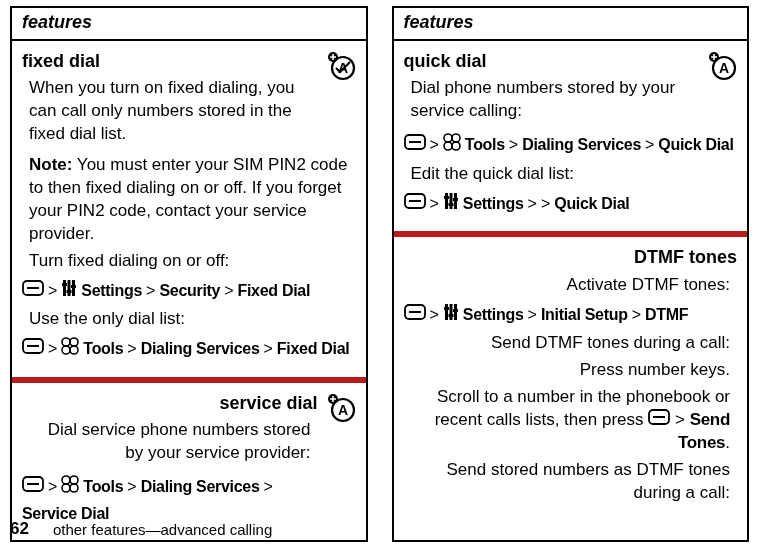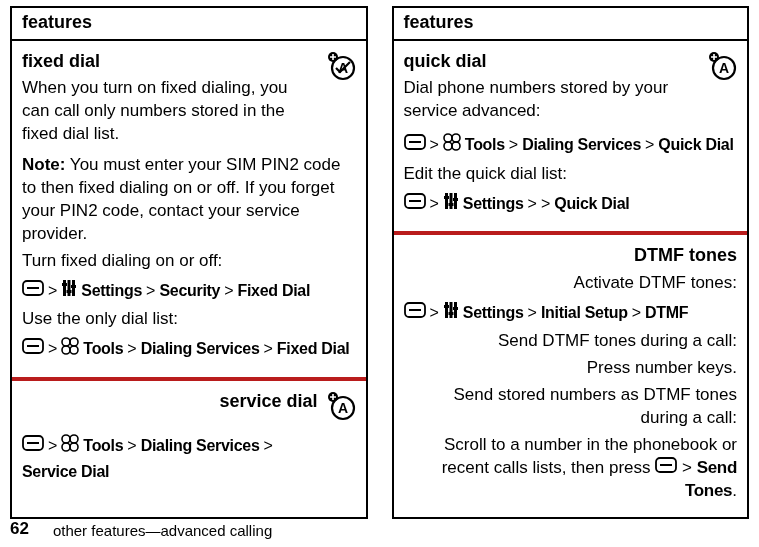--- a/index.html
+++ b/index.html
@@ -18,23 +18,24 @@
   }
   .col {
     width: 360px;
     border: 2px solid #000;
   }
   .header-cell {
     border-bottom: 2px solid #000;
     padding: 4px 10px 6px 10px;
     font-weight: bold;
     font-size: 18px;
+    font-style: italic;
   }
   .sec {
-    border-bottom: 4px solid #b91c1c;
+    border-bottom: 6px solid #b91c1c;
     padding: 8px 10px 10px 10px;
     font-size: 17px;
     line-height: 1.35;
   }
   .sec:last-child { border-bottom: none; text-align: right; }
   .sec-title {
     font-weight: bold;
     font-size: 18px;
     margin-bottom: 4px;
   }
@@ -53,28 +54,28 @@
     margin: 6px 0;
     font-size: 16px;
     display: flex;
     flex-wrap: wrap;
     align-items: center;
     gap: 4px;
   }
   .pb { font-weight: bold; font-family: Arial, Helvetica, sans-serif; font-stretch: condensed; letter-spacing: -0.3px; }
   .gt { font-weight: normal; }
   .note-label { font-weight: bold; }
-  .para { margin: 4px 0; }
+  .para { margin: 4px 7px; }
   .footer {
     position: absolute;
     bottom: 8px;
     left: 10px;
     font-size: 15px;
     display: flex;
-    align-items: flex-end;
+    align-items: center;
     gap: 24px;
   }
   .footer .pn { font-weight: bold; font-size: 17px; }
   .menukey {
     display: inline-block;
     vertical-align: middle;
   }
   .toolsicon, .settingsicon {
     display: inline-block;
     vertical-align: middle;
@@ -154,20 +155,21 @@
         <span class="pb">Dialing Services</span>
         <span class="gt">&gt;</span>
         <span class="pb">Fixed Dial</span>
       </div>
     </div>
 
     <div class="sec">
       <div class="titlerow">
         <div class="body-wrap">
           <div class="sec-title">service dial</div>
+          <div class="para">Dial service phone numbers stored by your service provider:</div>
         </div>
         <span class="sigicon">
           <svg width="30" height="30" viewBox="0 0 30 30">
             <circle cx="17" cy="17" r="11" fill="none" stroke="#000" stroke-width="2.2"></circle>
             <text x="17" y="22" font-size="14" font-weight="bold" text-anchor="middle" fill="#000">A</text>
             <circle cx="7" cy="6" r="5" fill="#000"></circle>
             <path d="M7 3 L7 9 M4 6 L10 6" stroke="#fff" stroke-width="1.6"></path>
           </svg>
         </span>
       </div>
@@ -196,21 +198,21 @@
     </div>
   </div>
 
   <div class="col">
     <div class="header-cell">features</div>
 
     <div class="sec">
       <div class="titlerow">
         <div class="body-wrap">
           <div class="sec-title">quick dial</div>
-          <div class="para">Dial phone numbers stored by your service advanced:</div>
+          <div class="para">Dial phone numbers stored by your service calling:</div>
         </div>
         <span class="sigicon">
           <svg width="30" height="30" viewBox="0 0 30 30">
             <circle cx="17" cy="17" r="11" fill="none" stroke="#000" stroke-width="2.2"></circle>
             <text x="17" y="22" font-size="14" font-weight="bold" text-anchor="middle" fill="#000">A</text>
             <circle cx="7" cy="6" r="5" fill="#000"></circle>
             <path d="M7 3 L7 9 M4 6 L10 6" stroke="#fff" stroke-width="1.6"></path>
           </svg>
         </span>
       </div>
@@ -284,32 +286,32 @@
             </svg>
         </span>
         <span class="pb">Settings</span>
         <span class="gt">&gt;</span>
         <span class="pb">Initial Setup</span>
         <span class="gt">&gt;</span>
         <span class="pb">DTMF</span>
       </div>
       <div class="para">Send DTMF tones during a call:</div>
       <div class="para">Press number keys.</div>
-      <div class="para">Send stored numbers as DTMF tones during a call:</div>
       <div class="para">
         <span>Scroll to a number in the phonebook or recent calls lists, then press </span>
         <span class="menukey">
           <svg width="22" height="16" viewBox="0 0 22 16">
               <rect x="1" y="1" width="20" height="14" rx="4" fill="none" stroke="#000" stroke-width="1.8"></rect>
               <rect x="5" y="7" width="12" height="2" fill="#000"></rect>
             </svg>
         </span>
         <span class="gt">&gt;</span>
         <span class="pb">Send Tones</span>.
       </div>
+      <div class="para">Send stored numbers as DTMF tones during a call:</div>
     </div>
   </div>
 </div>
 
 <div class="footer">
   <span class="pn">62</span>
   <span>other features—advanced calling</span>
 </div>
 
 </body></html>

